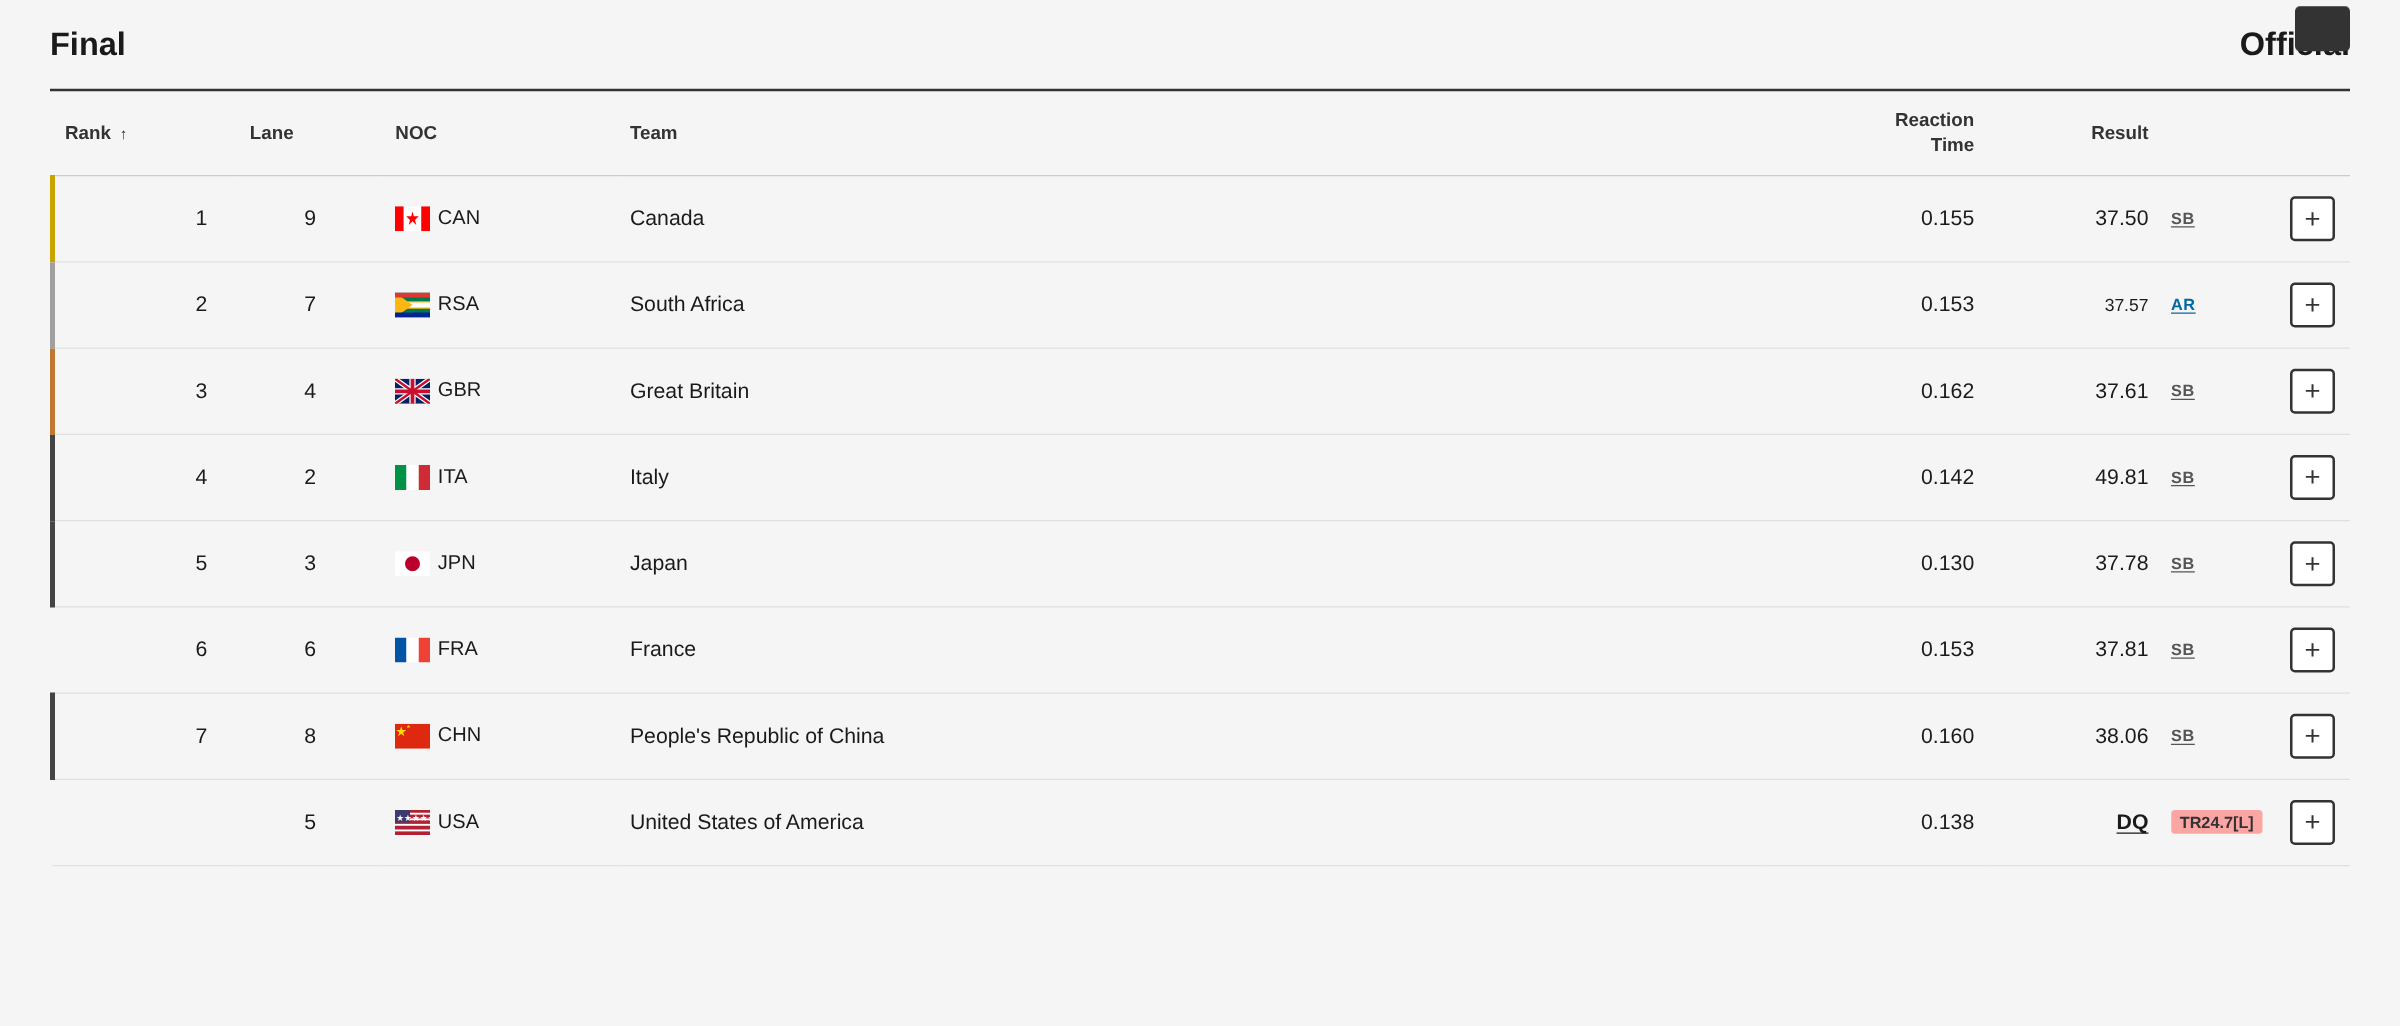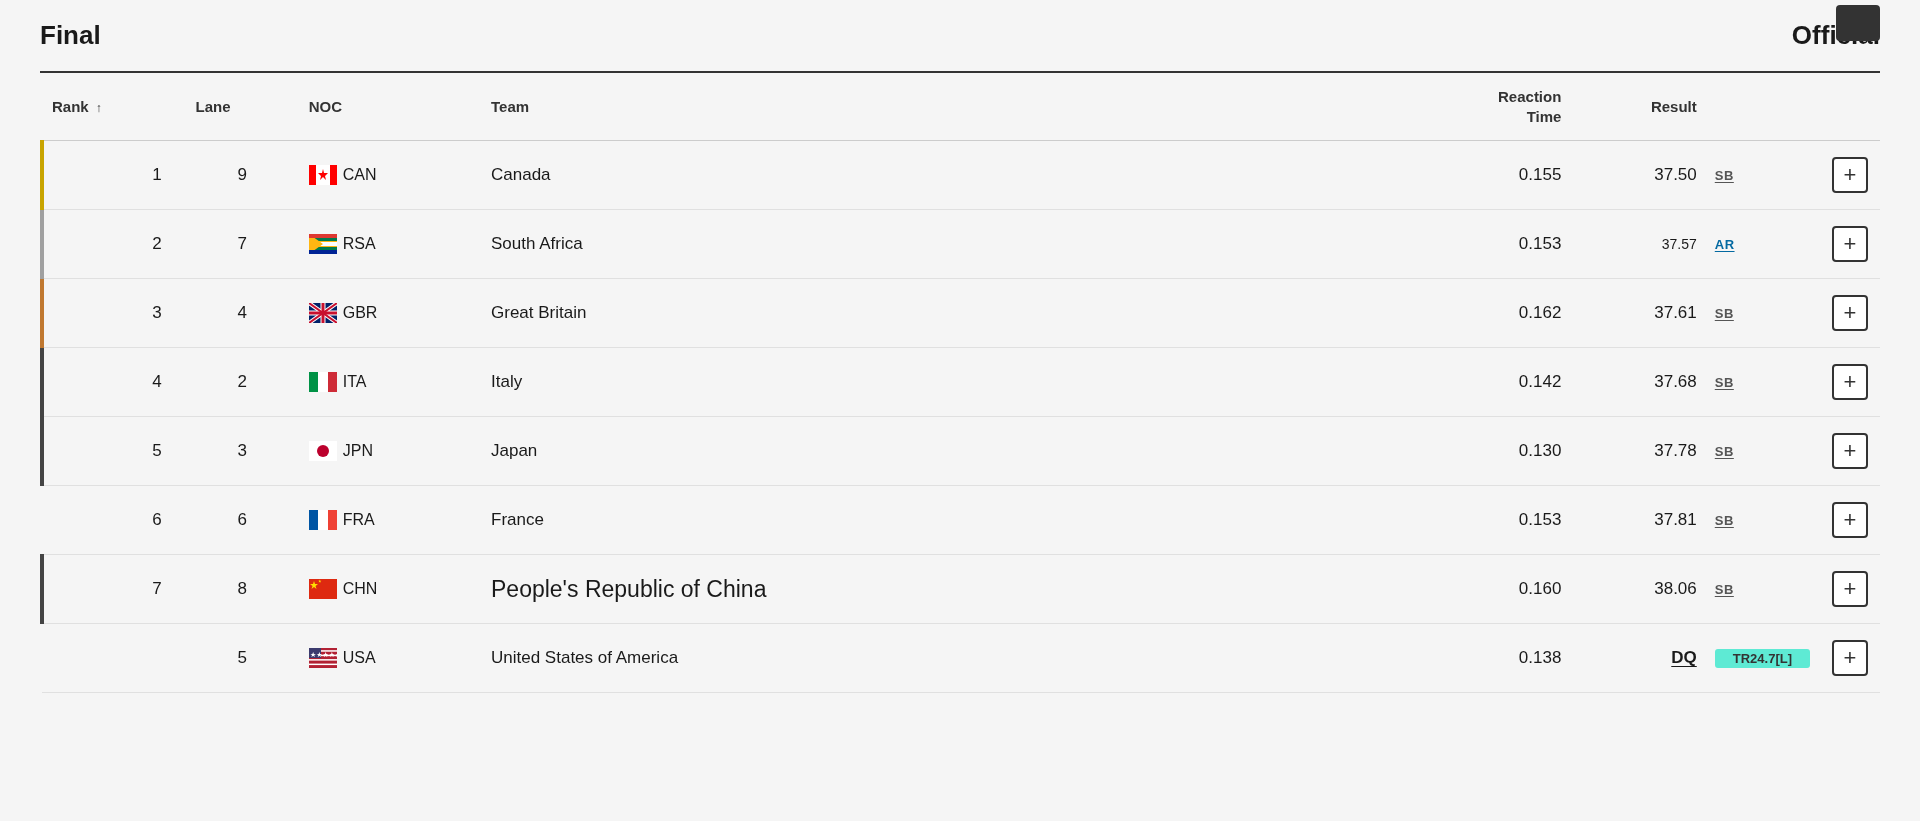--- a/index.html
+++ b/index.html
@@ -227,21 +227,21 @@
         <rect width="28" height="20" fill="white"></rect>
         <rect width="9" height="20" fill="#009246"></rect>
         <rect x="19" width="9" height="20" fill="#CE2B37"></rect>
       </svg>
               </span>
     <span>ITA</span>
   </div>
           </td>
           <td style="font-size: 17px;">Italy</td>
           <td style="text-align: right; font-size: 17px;">0.142</td>
-          <td style="text-align: right; font-size: 17px; font-weight: 500;">37.68</td>
+          <td style="text-align: right; font-size: 17px; font-weight: 500;">49.81</td>
           <td style="text-align: left; padding-left: 8px;"><span style="font-size:13px;font-weight:700;text-decoration:underline;text-underline-offset:2px;color:#555;letter-spacing:0.5px;">SB</span></td>
           <td style="text-align: center;"><button style="width:36px;height:36px;border:2px solid #333;background:white;border-radius:4px;cursor:pointer;font-size:22px;font-weight:300;color:#333;display:inline-flex;align-items:center;justify-content:center;line-height:1;">+</button></td>
         </tr>
         <tr>
           <td style="text-align: right; padding-right: 24px; font-size: 17px; border-left: 4px solid rgb(68, 68, 68);">5</td>
           <td style="text-align: center; font-size: 17px;">3</td>
           <td style="white-space: nowrap;">
             <div style="display:flex;align-items:center;gap:6px;font-size:16px;font-weight:500;">
     <span style="width:28px;height:20px;display:inline-flex;align-items:center;">
                 <svg viewBox="0 0 28 20" xmlns="http://www.w3.org/2000/svg" width="28" height="20">
@@ -287,21 +287,21 @@
     <span style="width:28px;height:20px;display:inline-flex;align-items:center;">
                 <svg viewBox="0 0 28 20" xmlns="http://www.w3.org/2000/svg" width="28" height="20">
         <rect width="28" height="20" fill="#DE2910"></rect>
         <polygon points="5,2 6,5 9,5 6.5,7 7.5,10 5,8 2.5,10 3.5,7 1,5 4,5" fill="#FFDE00"></polygon>
         <polygon points="11,1 11.7,3 13.5,3 12.1,4.2 12.7,6 11,4.8 9.3,6 9.9,4.2 8.5,3 10.3,3" fill="#FFDE00" transform="scale(0.6) translate(7,0)"></polygon>
       </svg>
               </span>
     <span>CHN</span>
   </div>
           </td>
-          <td style="font-size: 23px;">People's Republic of China</td>
+          <td style="font-size: 17px;">People's Republic of China</td>
           <td style="text-align: right; font-size: 17px;">0.160</td>
           <td style="text-align: right; font-size: 17px; font-weight: 500;">38.06</td>
           <td style="text-align: left; padding-left: 8px;"><span style="font-size:13px;font-weight:700;text-decoration:underline;text-underline-offset:2px;color:#555;letter-spacing:0.5px;">SB</span></td>
           <td style="text-align: center;"><button style="width:36px;height:36px;border:2px solid #333;background:white;border-radius:4px;cursor:pointer;font-size:22px;font-weight:300;color:#333;display:inline-flex;align-items:center;justify-content:center;line-height:1;">+</button></td>
         </tr>
         <tr>
           <td style="text-align: right; padding-right: 24px; font-size: 17px; border-left: none;"></td>
           <td style="text-align: center; font-size: 17px;">5</td>
           <td style="white-space: nowrap;">
             <div style="display:flex;align-items:center;gap:6px;font-size:16px;font-weight:500;">
@@ -319,18 +319,18 @@
         <rect width="12" height="10" fill="#3C3B6E"></rect>
         <text x="1" y="9" font-size="7" fill="white">★★★★★★★★★★★★★★★★★★★★★★★★★★★★★★★★★★★★★★★★★★★★★★★★★★</text>
       </svg>
               </span>
     <span>USA</span>
   </div>
           </td>
           <td style="font-size: 17px;">United States of America</td>
           <td style="text-align: right; font-size: 17px;">0.138</td>
           <td style="text-align: right; font-size: 17px; font-weight: 500;"><span style="text-decoration:underline;text-underline-offset:3px;font-weight:600;">DQ</span></td>
-          <td style="text-align: left; padding-left: 8px;"><span style="font-size:13px;font-weight:600;background:#5eead4;padding:2px 18px;border-radius:3px;color:#333;">TR24.7[L]</span></td>
+          <td style="text-align: left; padding-left: 8px;"><span style="font-size:13px;font-weight:600;background:#fca5a5;padding:2px 7px;border-radius:3px;color:#333;">TR24.7[L]</span></td>
           <td style="text-align: center;"><button style="width:36px;height:36px;border:2px solid #333;background:white;border-radius:4px;cursor:pointer;font-size:22px;font-weight:300;color:#333;display:inline-flex;align-items:center;justify-content:center;line-height:1;">+</button></td>
         </tr>
       </tbody>
   </table>
 </div>
 
 </body></html>

